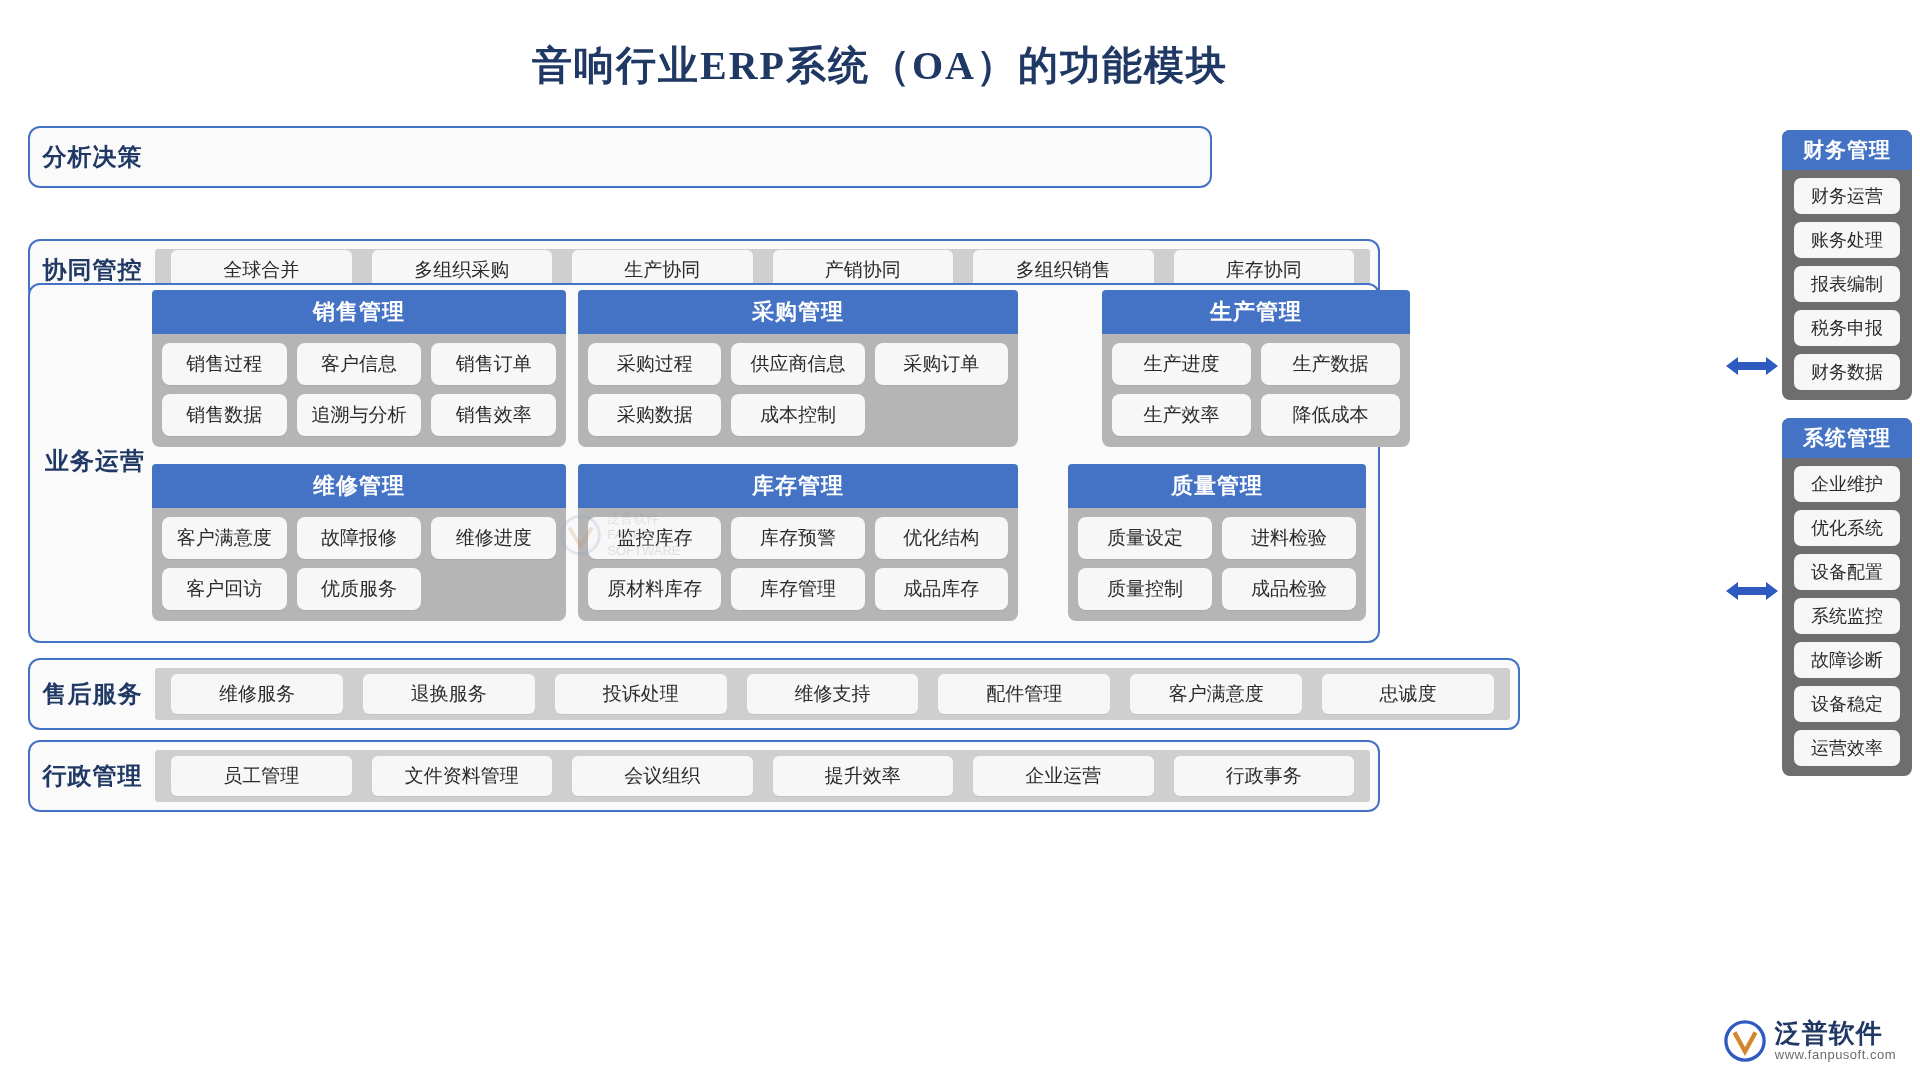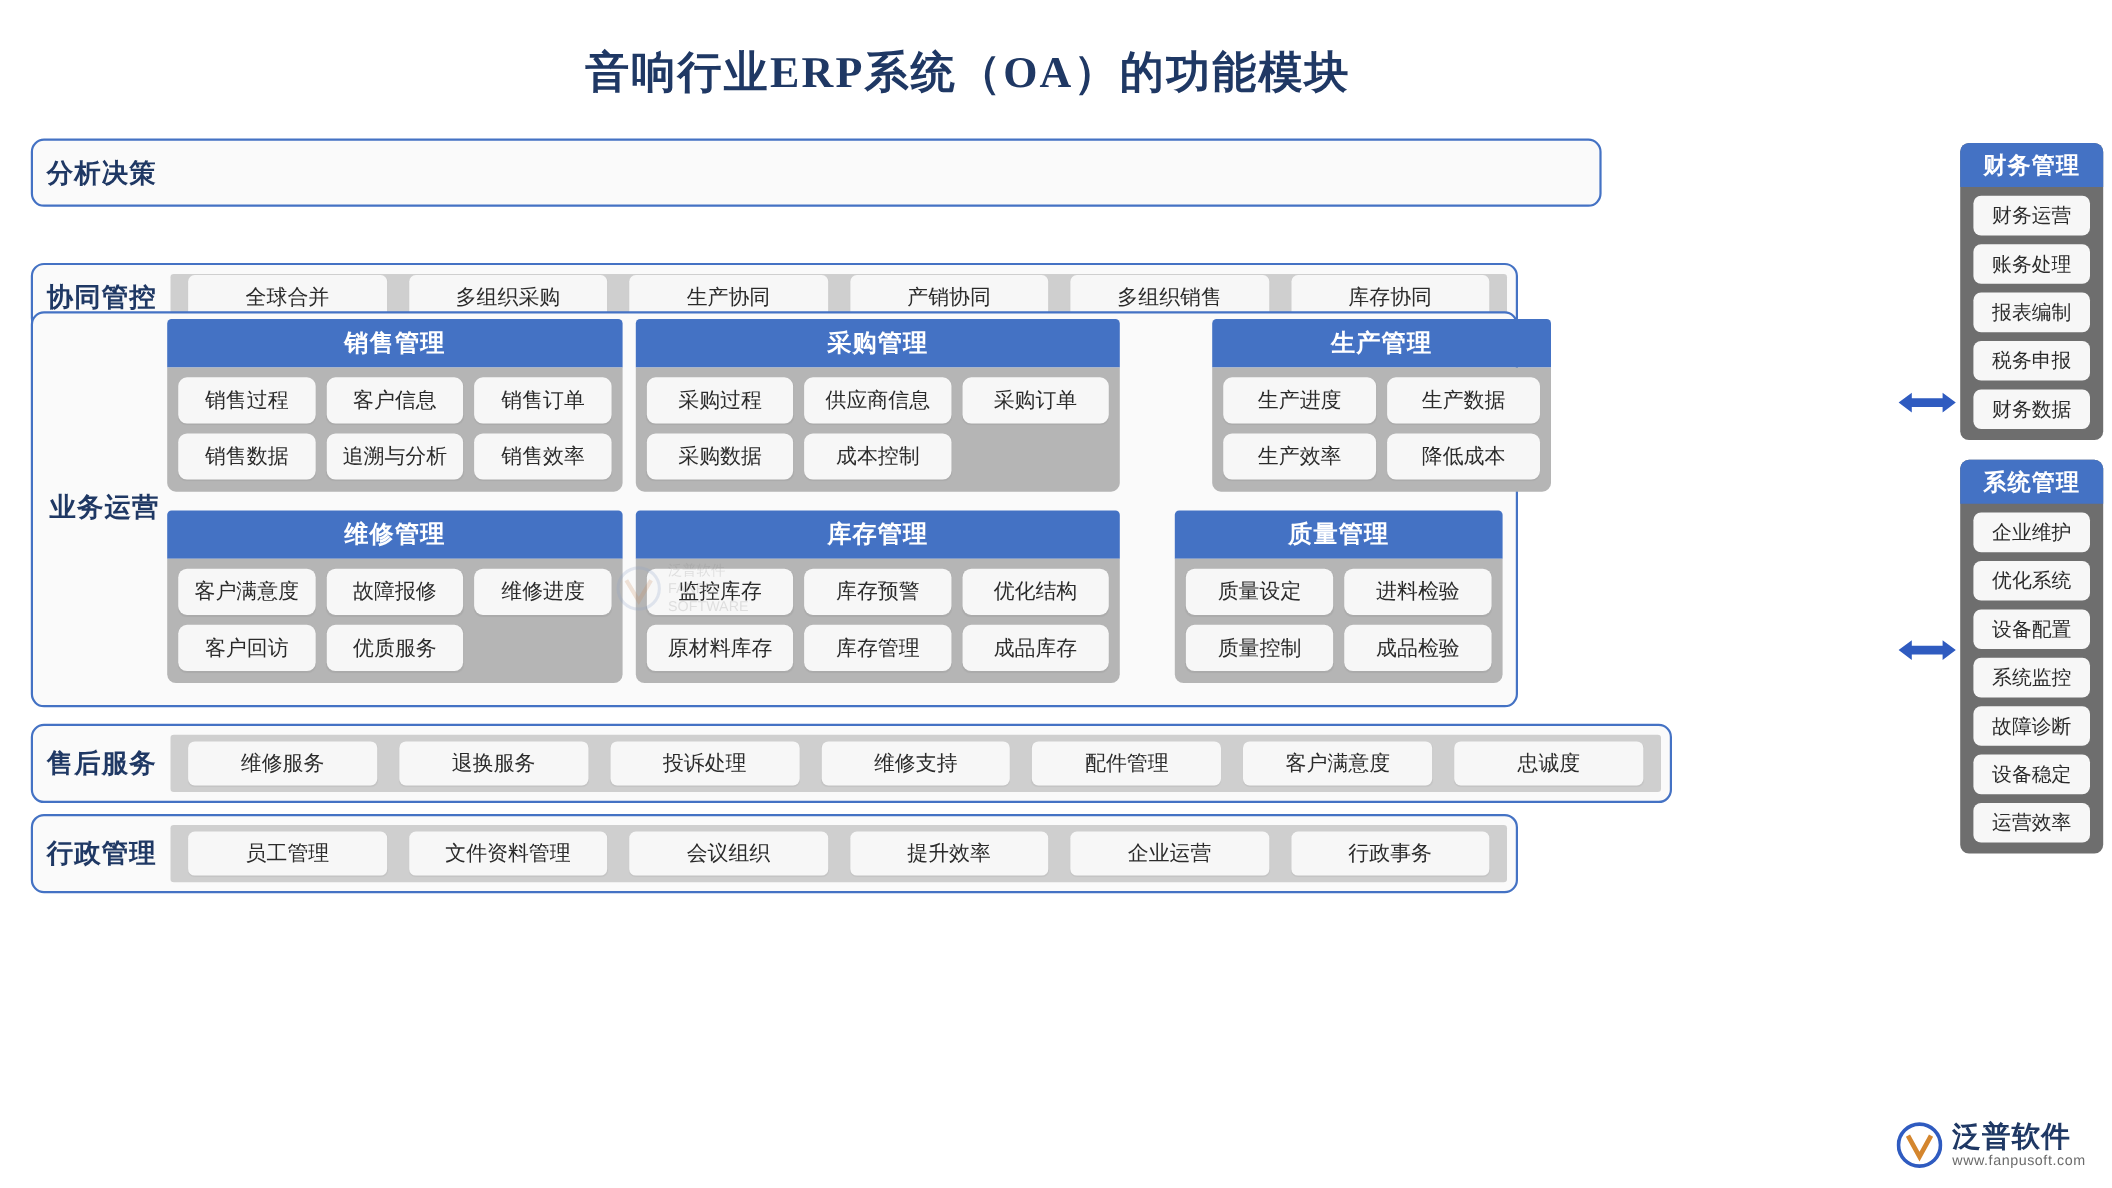--- a/index.html
+++ b/index.html
@@ -146,21 +146,21 @@
     letter-spacing:.5px;
   }
 </style>
 </head>
 <body>
 
 <div class="page">
 
   <div class="title">音响行业ERP系统（OA）的功能模块</div>
 
-  <div class="row-section" id="sec-analysis" style="left:28px;top:126px;width:1428px;height:62px;">
+  <div class="row-section" id="sec-analysis" style="left:28px;top:126px;width:1184px;height:62px;">
     <div class="row-label">分析决策</div>
   </div>
 
   <div class="row-section" id="sec-collab" style="left:28px;top:203px;width:1352px;height:62px;margin-top:36px;">
     <div class="row-label">协同管控</div>
     <div class="row-strip strip-even" id="strip-collab">
         <div class="chip">全球合并</div>
         <div class="chip">多组织采购</div>
         <div class="chip">生产协同</div>
         <div class="chip">产销协同</div>

